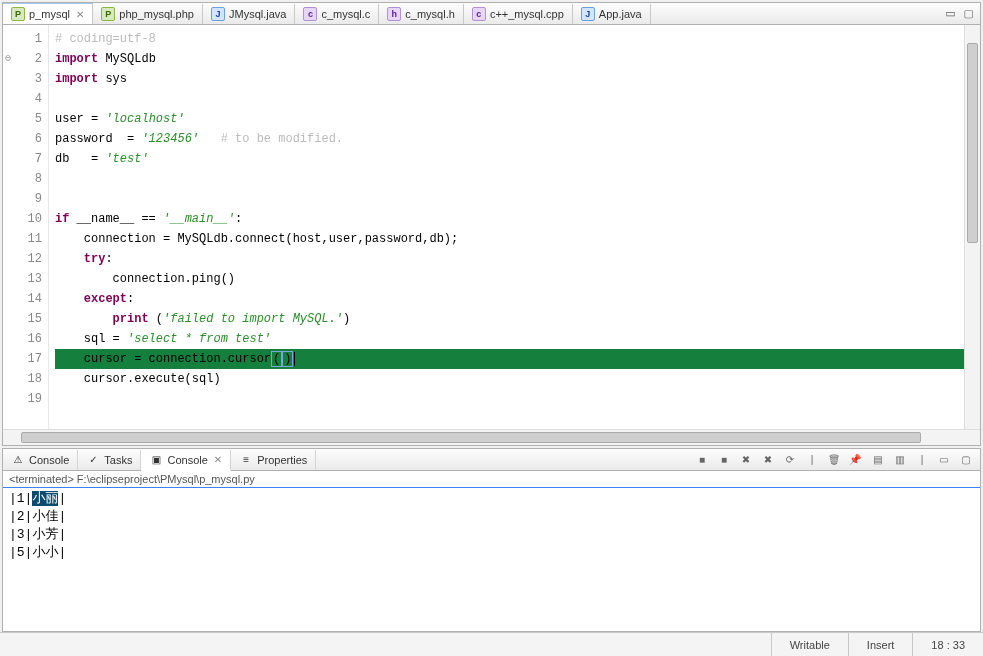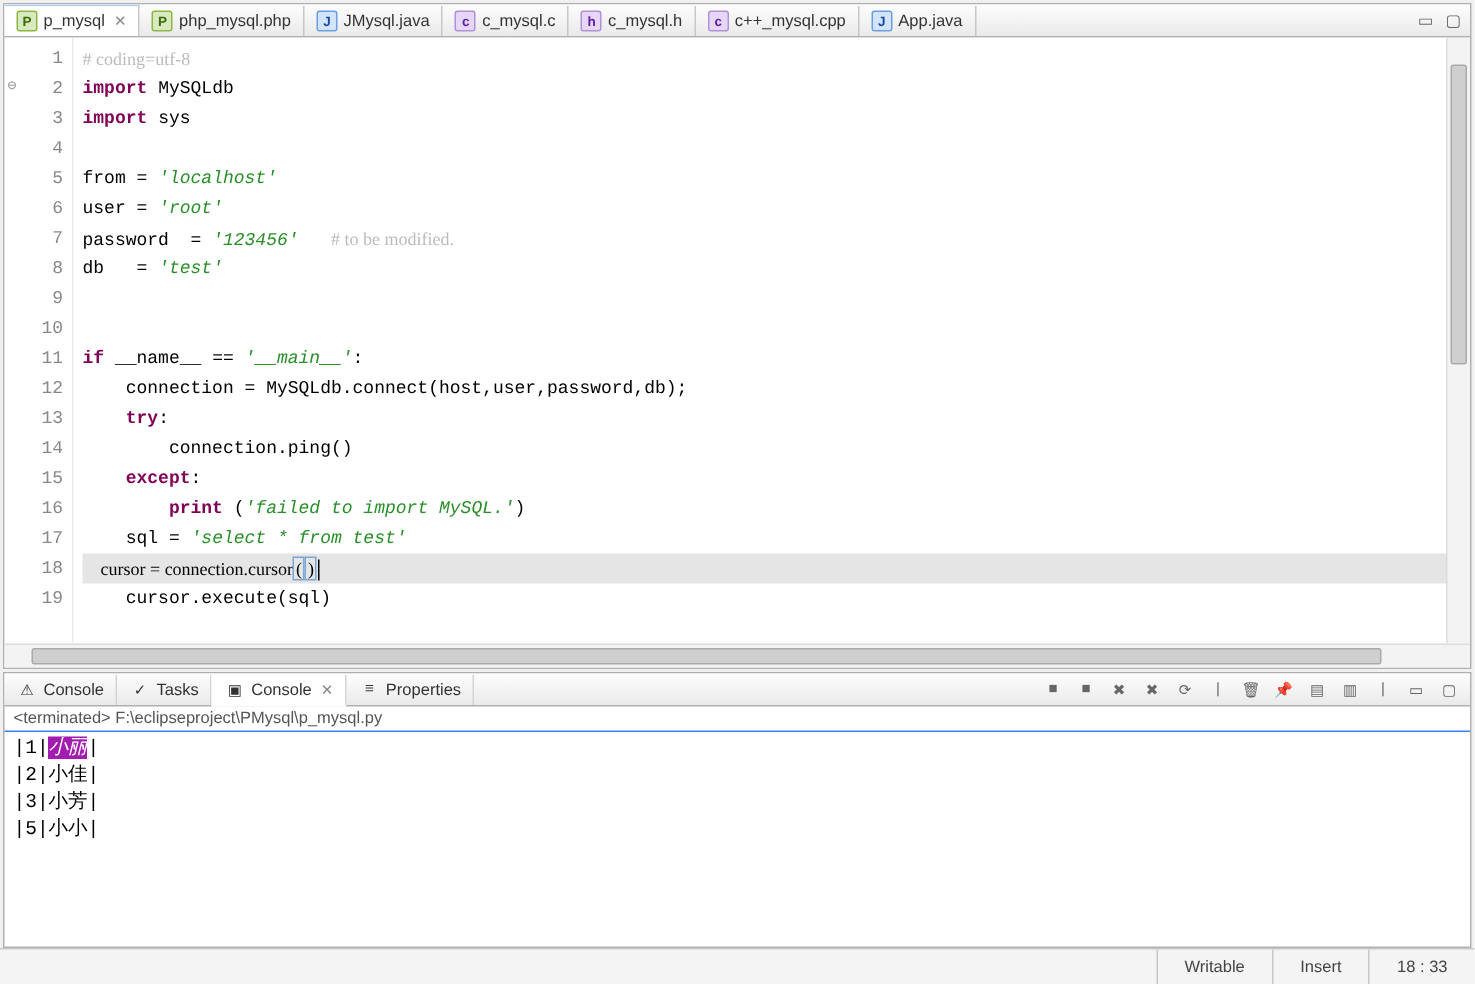--- a/index.html
+++ b/index.html
@@ -101,24 +101,24 @@
   flex: 1;
   background: #fff;
   padding: 4px 0 4px 6px;
   font-family: Consolas, "Courier New", monospace;
   font-size: 12px;
   line-height: 20px;
   overflow: auto;
   position: relative;
 }
 .code-line { white-space: pre; height: 20px; }
-.code-line.hl { background: #e5e5e5; font-family: Liberation Serif, serif; }
+.code-line.hl { background: #15803d; }
 .kw { color: #7f0055; font-weight: bold; font-family: Liberation Mono, monospace; }
 .str { color: #2a8f2a; font-style: italic; }
-.cmt { color: #bbb; font-family: Liberation Serif, serif; }
+.cmt { color: #bbb; }
 .caret {
   display: inline-block;
   border-left: 1px solid #000;
   height: 14px;
   vertical-align: middle;
   margin-left: 1px;
 }
 .bracket-box {
   border: 1px solid #7aa7d8;
   padding: 0 1px;
@@ -216,23 +216,22 @@
 .console-body {
   flex: 1;
   padding: 2px 6px;
   font-family: Consolas, "Courier New", monospace;
   font-size: 13px;
   line-height: 18px;
   color: #000;
   overflow: auto;
 }
 .console-body .sel {
-  background: #a21caf;
+  background: #0c4a6e;
   color: #fff;
-  font-style: italic;
 }
 .status-bar {
   height: 24px;
   background: #f4f4f4;
   border-top: 1px solid #c8c8c8;
   display: flex;
   align-items: stretch;
   font-size: 11px;
   color: #444;
 }
@@ -309,22 +308,21 @@
         <span class="ln">16</span>
         <span class="ln">17</span>
         <span class="ln">18</span>
         <span class="ln">19</span>
       </div>
     <div class="code" id="code">
         <div class="code-line"><span class="cmt"># coding=utf-8</span></div>
         <div class="code-line"><span class="kw">import</span><span> MySQLdb</span></div>
         <div class="code-line"><span class="kw">import</span><span> sys</span></div>
         <div class="code-line"></div>
-        <div class="code-line"><span>from = </span><span class="str">'localhost'</span></div>
-        <div class="code-line"><span>user = </span><span class="str">'root'</span></div>
+        <div class="code-line"><span>user = </span><span class="str">'localhost'</span></div>
         <div class="code-line"><span>password  = </span><span class="str">'123456'</span><span>   </span><span class="cmt"># to be modified.</span></div>
         <div class="code-line"><span>db   = </span><span class="str">'test'</span></div>
         <div class="code-line"></div>
         <div class="code-line"></div>
         <div class="code-line"><span class="kw">if</span><span> __name__ == </span><span class="str">'__main__'</span><span>:</span></div>
         <div class="code-line"><span>    connection = MySQLdb.connect(host,user,password,db);</span></div>
         <div class="code-line"><span>    </span><span class="kw">try</span><span>:</span></div>
         <div class="code-line"><span>        connection.ping()</span></div>
         <div class="code-line"><span>    </span><span class="kw">except</span><span>:</span></div>
         <div class="code-line"><span>        </span><span class="kw">print</span><span> (</span><span class="str">'failed to import MySQL.'</span><span>)</span></div>

